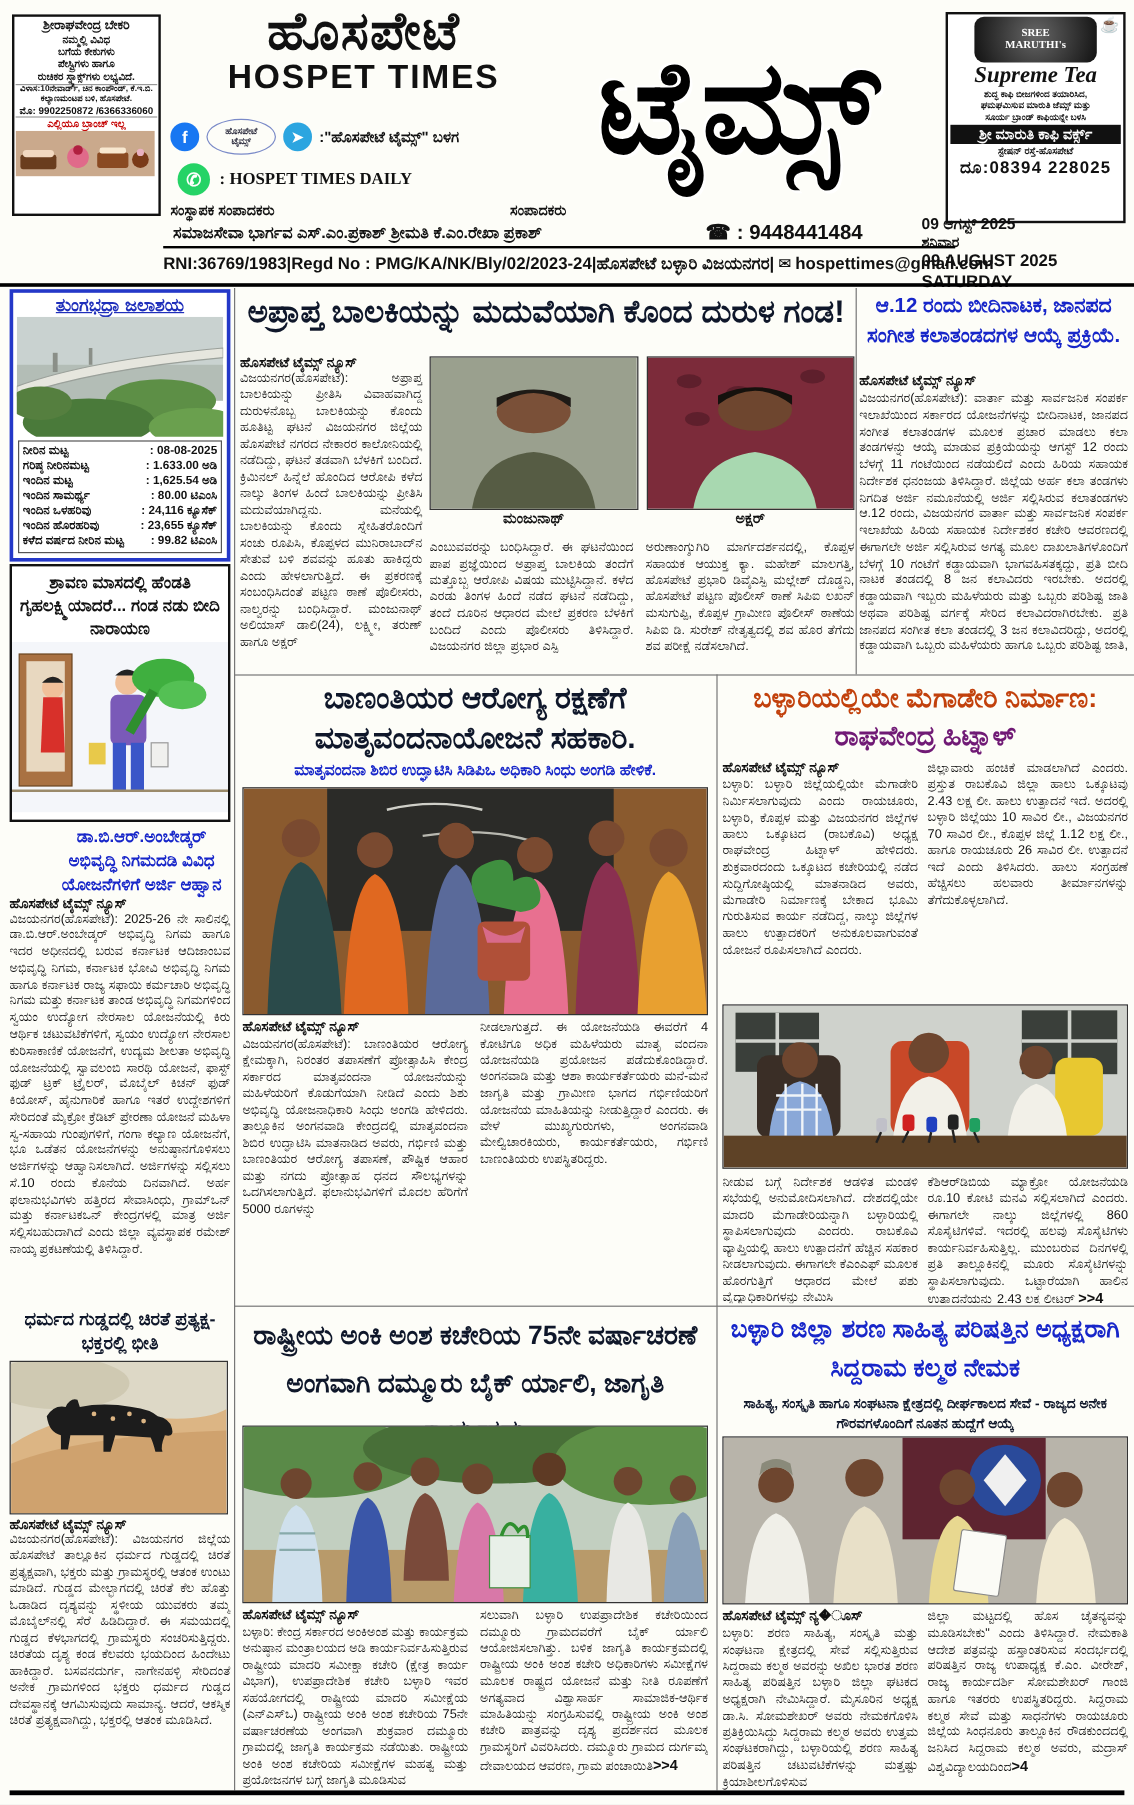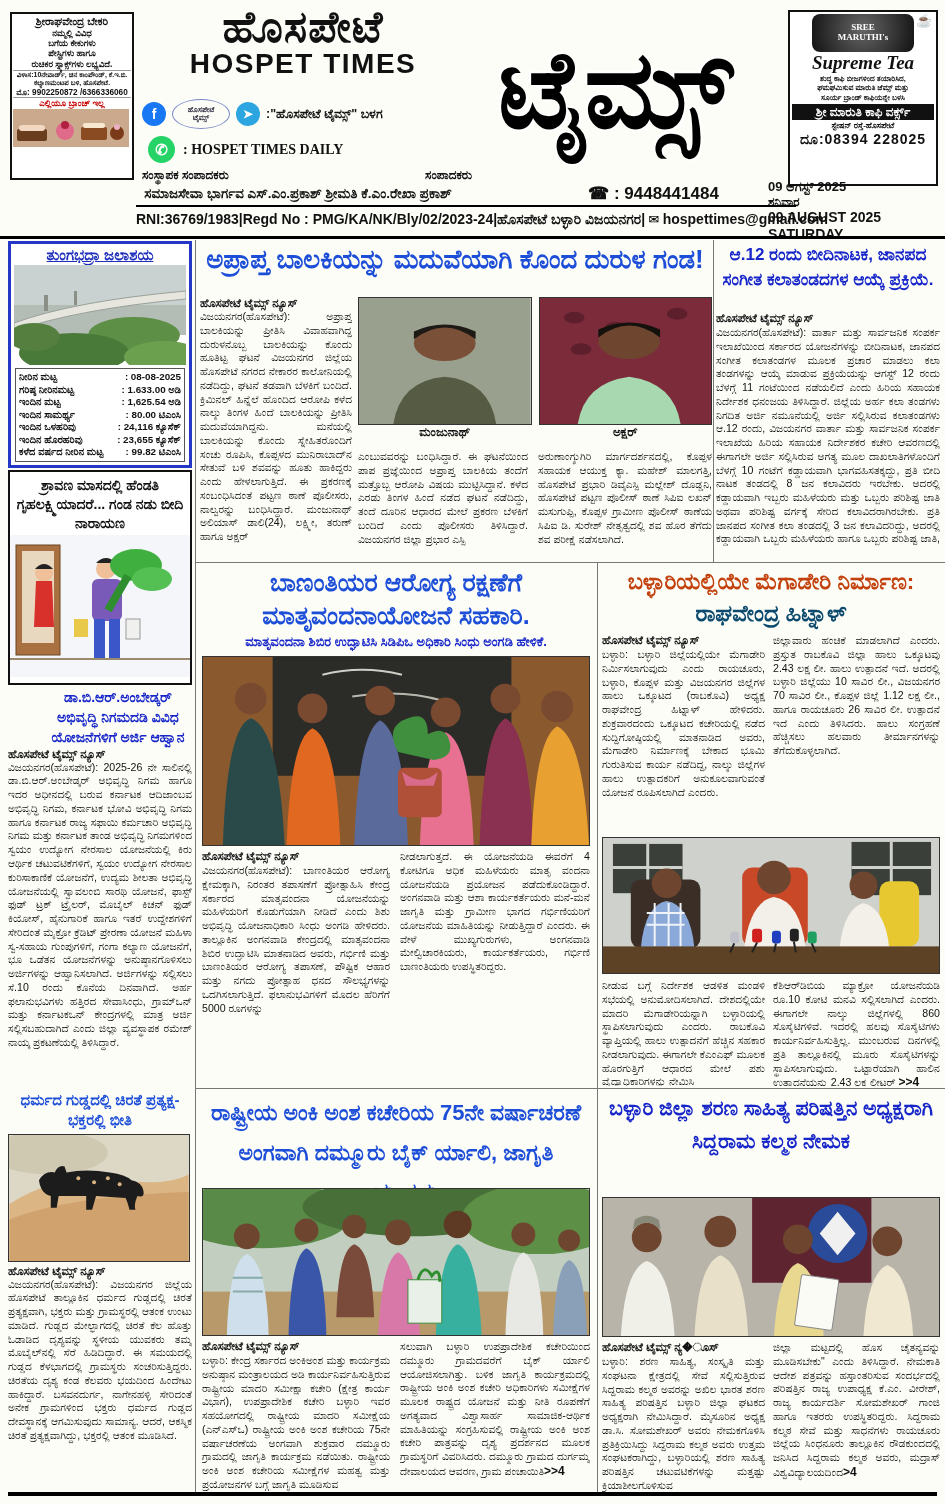--- a/index.html
+++ b/index.html
@@ -2,21 +2,21 @@
 <html><head>
 <meta charset="utf-8">
 <style>
   html,body{margin:0;padding:0;background:#e8e8e4;}
   #page{position:relative;width:945px;height:1504px;background:#fdfdf8;font-family:"Liberation Sans",sans-serif;color:#111;overflow:hidden;}
   #page *{box-sizing:border-box;}
   .abs{position:absolute;}
   .clip{overflow:hidden;}
   .body-txt{font-size:10.6px;line-height:1.3;text-align:justify;}
   .byline{font-weight:bold;font-size:11.5px;}
-  .hl-red{color:#1d4ed8;font-weight:bold;text-align:center;}
+  .hl-red{color:#0f172a;font-weight:bold;text-align:center;}
   .hl-blue{color:#1726c9;font-weight:bold;text-align:center;}
   .rule{background:#000;}
   .vline{position:absolute;width:1px;background:#777;}
   .hline{position:absolute;height:1px;background:#777;}
   .photo-frame{border:1px solid #333;background:#ddd;}
   svg{display:block;}
 
   
   #left-ad{left:10px;top:12px;width:124px;height:168px;border:2px solid #111;text-align:center;line-height:1.2;padding:1px;background:#fff;}
   #left-ad .ad-title{font-size:10.5px;font-weight:bold;}
@@ -91,21 +91,21 @@
   #maternal-hl{left:200px;top:566px;width:392px;font-size:25px;line-height:1.3;}
   #maternal-sub{left:200px;top:634px;width:392px;font-size:13px;}
   #maternal-photo{left:202px;top:656px;width:388px;height:190px;}
   #maternal-byline{left:202px;top:850px;}
   #maternal-left{left:202px;top:864px;width:188px;height:220px;}
   #maternal-right{left:400px;top:850px;width:190px;height:234px;}
 
   
   #dairy-hl{left:602px;top:566px;width:338px;font-size:22.5px;font-weight:bold;text-align:center;line-height:1.4;}
   #dairy-hl .blue{color:#c2410c;}
-  #dairy-hl .red{color:#0c4a6e;margin-top:48px;}
+  #dairy-hl .red{color:#701a75;margin-top:48px;}
   #dairy-byline{left:602px;top:634px;}
   #dairy-left{left:602px;top:648px;width:163px;height:186px;}
   #dairy-right{left:773px;top:634px;width:167px;height:200px;}
   #dairy-photo{left:602px;top:837px;width:338px;height:137px;}
   #dairy2-left{left:602px;top:979px;width:163px;height:107px;}
   #dairy2-right{left:773px;top:979px;width:167px;height:107px;}
   .more-mark{font-weight:900;font-size:12px;}
 
   
   #rally-hl{left:200px;top:1093px;width:392px;font-size:22px;line-height:1.8;}
@@ -447,20 +447,21 @@
     <rect x="206" y="92" width="34" height="44" fill="#e8f0e8" stroke="#3f8f3f"></rect>
     <path d="M216,92 q6,-18 14,-4 q8,-10 8,6" stroke="#2f8f2f" fill="none" stroke-width="3"></path>
   </svg>
   <div class="abs byline" id="rally-byline">ಹೊಸಪೇಟೆ ಟೈಮ್ಸ್ ನ್ಯೂಸ್</div>
   <div class="abs body-txt clip" id="rally-left">ಬಳ್ಳಾರಿ: ಕೇಂದ್ರ ಸರ್ಕಾರದ ಅಂಕಿಅಂಶ ಮತ್ತು ಕಾರ್ಯಕ್ರಮ ಅನುಷ್ಠಾನ ಮಂತ್ರಾಲಯದ ಅಡಿ ಕಾರ್ಯನಿರ್ವಹಿಸುತ್ತಿರುವ ರಾಷ್ಟ್ರೀಯ ಮಾದರಿ ಸಮೀಕ್ಷಾ ಕಚೇರಿ (ಕ್ಷೇತ್ರ ಕಾರ್ಯ ವಿಭಾಗ), ಉಪಪ್ರಾದೇಶಿಕ ಕಚೇರಿ ಬಳ್ಳಾರಿ ಇವರ ಸಹಯೋಗದಲ್ಲಿ ರಾಷ್ಟ್ರೀಯ ಮಾದರಿ ಸಮೀಕ್ಷೆಯ (ಎನ್‌ಎಸ್‌ಒ) ರಾಷ್ಟ್ರೀಯ ಅಂಕಿ ಅಂಶ ಕಚೇರಿಯ 75ನೇ ವರ್ಷಾಚರಣೆಯ ಅಂಗವಾಗಿ ಶುಕ್ರವಾರ ದಮ್ಮೂರು ಗ್ರಾಮದಲ್ಲಿ ಜಾಗೃತಿ ಕಾರ್ಯಕ್ರಮ ನಡೆಯಿತು. ರಾಷ್ಟ್ರೀಯ ಅಂಕಿ ಅಂಶ ಕಚೇರಿಯ ಸಮೀಕ್ಷೆಗಳ ಮಹತ್ವ ಮತ್ತು ಪ್ರಯೋಜನಗಳ ಬಗ್ಗೆ ಜಾಗೃತಿ ಮೂಡಿಸುವ</div>
   <div class="abs body-txt clip" id="rally-right">
     <span>ಸಲುವಾಗಿ ಬಳ್ಳಾರಿ ಉಪಪ್ರಾದೇಶಿಕ ಕಚೇರಿಯಿಂದ ದಮ್ಮೂರು ಗ್ರಾಮದವರೆಗೆ ಬೈಕ್ ರ್ಯಾಲಿ ಆಯೋಜಿಸಲಾಗಿತ್ತು. ಬಳಿಕ ಜಾಗೃತಿ ಕಾರ್ಯಕ್ರಮದಲ್ಲಿ ರಾಷ್ಟ್ರೀಯ ಅಂಕಿ ಅಂಶ ಕಚೇರಿ ಅಧಿಕಾರಿಗಳು ಸಮೀಕ್ಷೆಗಳ ಮೂಲಕ ರಾಷ್ಟ್ರದ ಯೋಜನೆ ಮತ್ತು ನೀತಿ ರೂಪಣೆಗೆ ಅಗತ್ಯವಾದ ವಿಶ್ವಾಸಾರ್ಹ ಸಾಮಾಜಿಕ-ಆರ್ಥಿಕ ಮಾಹಿತಿಯನ್ನು ಸಂಗ್ರಹಿಸುವಲ್ಲಿ ರಾಷ್ಟ್ರೀಯ ಅಂಕಿ ಅಂಶ ಕಚೇರಿ ಪಾತ್ರವನ್ನು ದೃಶ್ಯ ಪ್ರದರ್ಶನದ ಮೂಲಕ ಗ್ರಾಮಸ್ಥರಿಗೆ ವಿವರಿಸಿದರು. ದಮ್ಮೂರು ಗ್ರಾಮದ ದುರ್ಗಮ್ಮ ದೇವಾಲಯದ ಆವರಣ, ಗ್ರಾಮ ಪಂಚಾಯಿತಿ</span><span class="more-mark">&gt;&gt;4</span>
   </div>
 
   <div class="abs hl-blue" id="sh-hl">ಬಳ್ಳಾರಿ ಜಿಲ್ಲಾ ಶರಣ ಸಾಹಿತ್ಯ ಪರಿಷತ್ತಿನ ಅಧ್ಯಕ್ಷರಾಗಿ ಸಿದ್ದರಾಮ ಕಲ್ಮಠ ನೇಮಕ</div>
+  <div class="abs hl-red" id="sh-sub">ಸಾಹಿತ್ಯ, ಸಂಸ್ಕೃತಿ ಹಾಗೂ ಸಂಘಟನಾ ಕ್ಷೇತ್ರದಲ್ಲಿ ದೀರ್ಘಕಾಲದ ಸೇವೆ - ರಾಜ್ಯದ ಅನೇಕ ಗೌರವಗಳೊಂದಿಗೆ ನೂತನ ಹುದ್ದೆಗೆ ಆಯ್ಕೆ</div>
   <svg class="abs photo-frame" id="sh-photo" viewBox="0 0 338 140" preserveAspectRatio="none">
     <rect width="338" height="140" fill="#b8b4aa"></rect>
     <rect x="150" y="0" width="120" height="86" fill="#5e2430"></rect>
     <circle cx="236" cy="36" r="30" fill="#2a4a9a"></circle>
       <path d="M236,14 L254,36 L236,58 L218,36 Z" fill="#f0f0f0"></path>
     <g>
       <circle cx="44" cy="40" r="15" fill="#6e462f"></circle>
         <path d="M30,32 q14,-14 28,0 l-2,-10 q-12,-8 -24,0 Z" fill="#8a8a7a"></path>
       <path d="M18,140 Q22,72 44,64 Q68,72 72,140 Z" fill="#f0efe8"></path>
       <circle cx="118" cy="34" r="16" fill="#6e462f"></circle>

